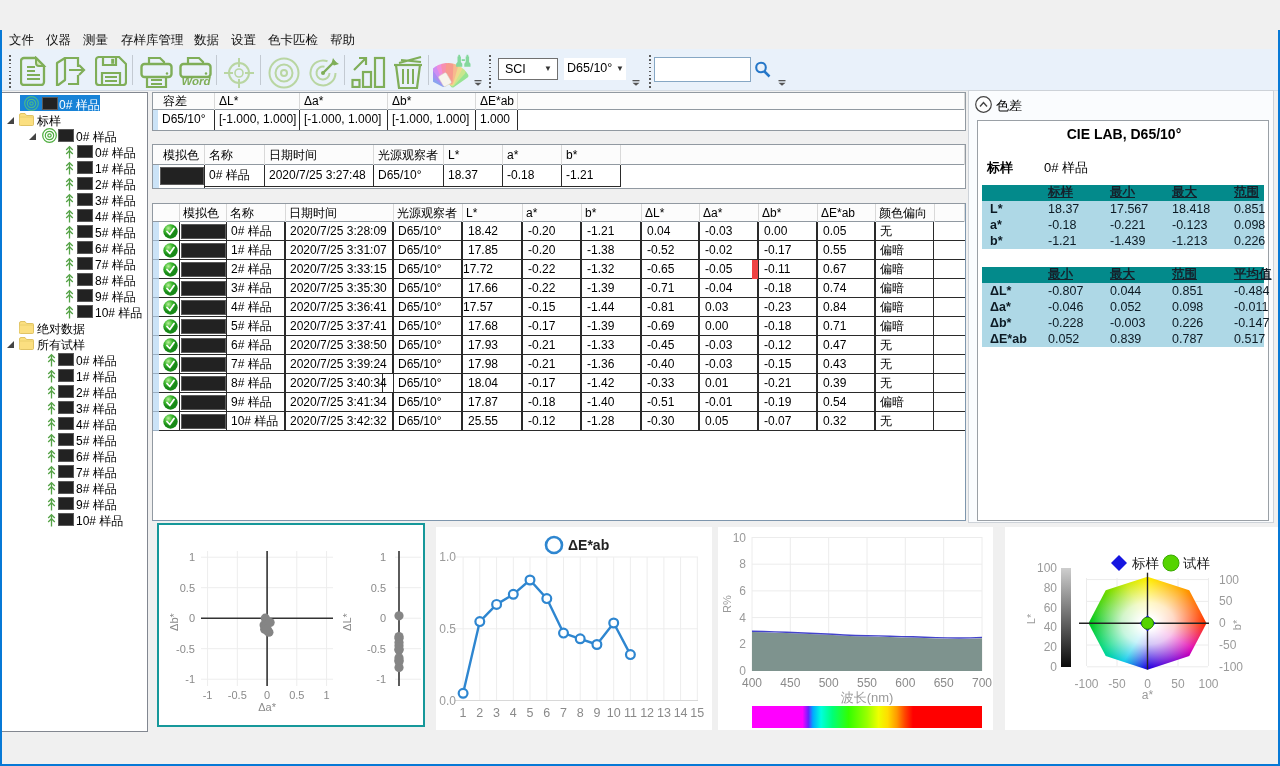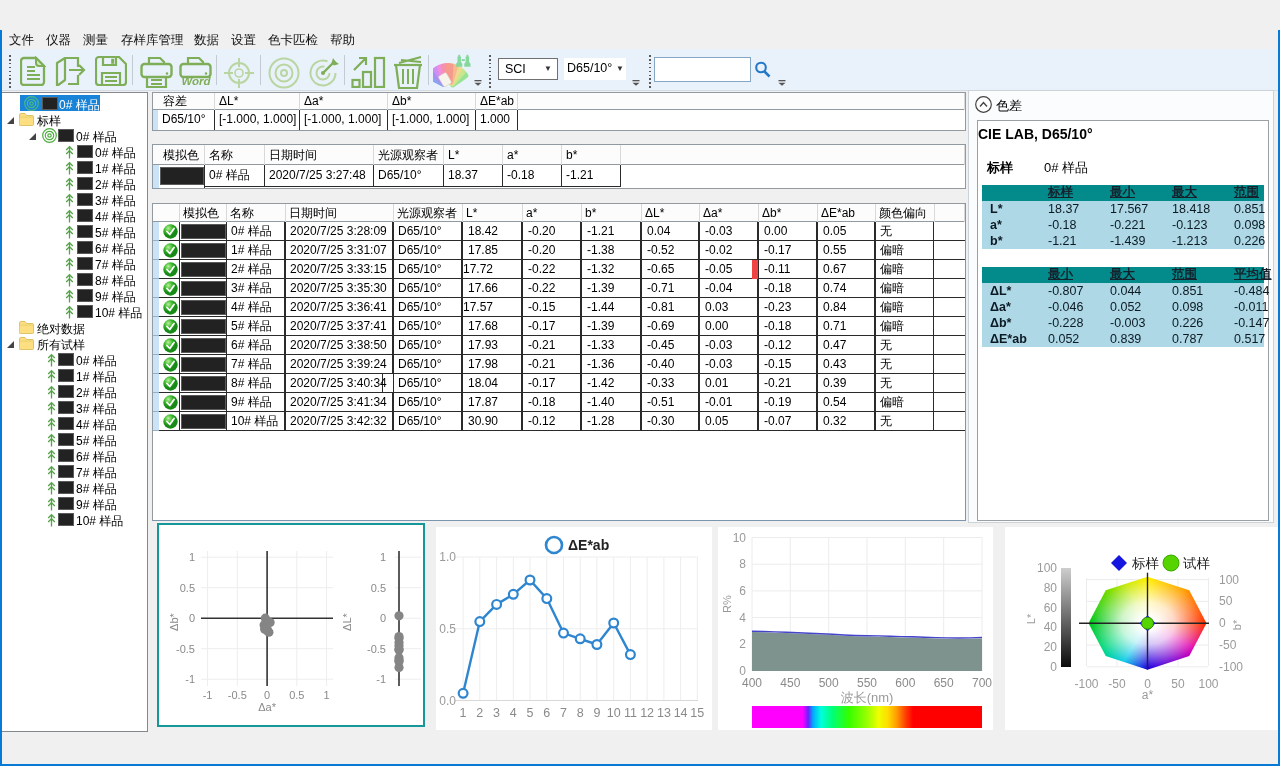--- a/index.html
+++ b/index.html
@@ -723,37 +723,37 @@
         </defs>
 <circle cx="7.5" cy="7.5" r="7.2" fill="url(#gb)"></circle>
 <path d="M4 7.5 L6.8 10.5 L11 4.5" fill="none" stroke="#fff" stroke-width="1.8" stroke-linecap="round" stroke-linejoin="round"></path>
       </svg>
 <div class="abs" style="left:26px;top:208px;width:1px;height:19px;background:#2a2a2a"></div>
 <div class="abs swatch" style="left:28px;top:210px;width:45px;height:15px"></div>
 <div class="abs" style="left:6px;top:208px;width:806px;height:19px;border-bottom:1px solid #2a2a2a"></div>
 <div class="abs" style="left:74px;top:208px;width:59px;height:19px;border-right:1px solid #2a2a2a;border-left:1px solid #2a2a2a;margin-left:-1px;font-size:12px;line-height:18px;padding-left:4px;white-space:nowrap">10# 样品</div>
 <div class="abs" style="left:133px;top:208px;width:108px;height:19px;border-right:1px solid #2a2a2a;border-left:1px solid #2a2a2a;margin-left:-1px;font-size:12px;line-height:18px;padding-left:4px;white-space:nowrap">2020/7/25 3:42:32</div>
 <div class="abs" style="left:241px;top:208px;width:69px;height:19px;border-right:1px solid #2a2a2a;border-left:1px solid #2a2a2a;margin-left:-1px;font-size:12px;line-height:18px;padding-left:4px;white-space:nowrap">D65/10°</div>
-<div class="abs" style="left:310px;top:208px;width:60px;height:19px;border-right:1px solid #2a2a2a;border-left:1px solid #2a2a2a;margin-left:-1px;font-size:12px;line-height:18px;padding-left:5px;white-space:nowrap">30.90</div>
+<div class="abs" style="left:310px;top:208px;width:60px;height:19px;border-right:1px solid #2a2a2a;border-left:1px solid #2a2a2a;margin-left:-1px;font-size:12px;line-height:18px;padding-left:5px;white-space:nowrap">25.55</div>
 <div class="abs" style="left:370px;top:208px;width:59px;height:19px;border-right:1px solid #2a2a2a;border-left:1px solid #2a2a2a;margin-left:-1px;font-size:12px;line-height:18px;padding-left:5px;white-space:nowrap">-0.12</div>
 <div class="abs" style="left:429px;top:208px;width:60px;height:19px;border-right:1px solid #2a2a2a;border-left:1px solid #2a2a2a;margin-left:-1px;font-size:12px;line-height:18px;padding-left:5px;white-space:nowrap">-1.28</div>
 <div class="abs" style="left:489px;top:208px;width:58px;height:19px;border-right:1px solid #2a2a2a;border-left:1px solid #2a2a2a;margin-left:-1px;font-size:12px;line-height:18px;padding-left:5px;white-space:nowrap">-0.30</div>
 <div class="abs" style="left:547px;top:208px;width:59px;height:19px;border-right:1px solid #2a2a2a;border-left:1px solid #2a2a2a;margin-left:-1px;font-size:12px;line-height:18px;padding-left:5px;white-space:nowrap">0.05</div>
 <div class="abs" style="left:606px;top:208px;width:59px;height:19px;border-right:1px solid #2a2a2a;border-left:1px solid #2a2a2a;margin-left:-1px;font-size:12px;line-height:18px;padding-left:5px;white-space:nowrap">-0.07</div>
 <div class="abs" style="left:665px;top:208px;width:58px;height:19px;border-right:1px solid #2a2a2a;border-left:1px solid #2a2a2a;margin-left:-1px;font-size:12px;line-height:18px;padding-left:5px;white-space:nowrap">0.32</div>
 <div class="abs" style="left:723px;top:208px;width:59px;height:19px;border-right:1px solid #2a2a2a;border-left:1px solid #2a2a2a;margin-left:-1px;font-size:12px;line-height:18px;padding-left:4px;white-space:nowrap">无</div>
 </div>
 <div class="panel" style="left:968px;top:90px;width:306px;height:433px;border:1px solid #cdd2d8;background:#fafcfe">
 <svg class="abs" style="left:6px;top:5px" width="17" height="17" viewBox="0 0 17 17">
 <circle cx="8.5" cy="8.5" r="7.8" fill="#fff" stroke="#444" stroke-width="1.2"></circle>
 <path d="M5 10.5 L8.5 6.5 L12 10.5" fill="none" stroke="#444" stroke-width="1.4"></path>
       </svg>
 <div class="abs" style="left:27px;top:6px;font-size:13px;color:#000">色差</div>
 <div class="abs" style="left:8px;top:29px;width:292px;height:401px;background:#fff;border:1px solid #9aa0a6">
-<div class="abs" style="left:0;top:5px;width:292px;text-align:left;font-size:14px;font-weight:bold">CIE LAB, D65/10°</div>
+<div class="abs" style="left:0;top:5px;width:292px;text-align:center;font-size:14px;font-weight:bold">CIE LAB, D65/10°</div>
 <div class="abs" style="left:9px;top:38px;font-size:13px;font-weight:bold">标样</div>
 <div class="abs" style="left:66px;top:38px;font-size:13px">0# 样品</div>
 <div class="abs" style="left:4px;top:64px;width:282px;height:16px;background:#038a8b"></div>
         <div class="abs" style="left:12px;top:64px;width:50px;height:16px;font-size:12.5px;font-weight:bold;line-height:15px;text-decoration:underline;color:#15222c"></div>
         <div class="abs" style="left:70px;top:64px;width:54px;height:16px;font-size:12.5px;font-weight:bold;line-height:15px;text-decoration:underline;color:#15222c">标样</div>
         <div class="abs" style="left:132px;top:64px;width:54px;height:16px;font-size:12.5px;font-weight:bold;line-height:15px;text-decoration:underline;color:#15222c">最小</div>
         <div class="abs" style="left:194px;top:64px;width:54px;height:16px;font-size:12.5px;font-weight:bold;line-height:15px;text-decoration:underline;color:#15222c">最大</div>
         <div class="abs" style="left:256px;top:64px;width:46px;height:16px;font-size:12.5px;font-weight:bold;line-height:15px;text-decoration:underline;color:#15222c">范围</div>
         <div class="abs" style="left:4px;top:80px;width:282px;height:16px;background:#aed8e6"></div>
         <div class="abs" style="left:12px;top:80px;width:50px;font-size:12.5px;line-height:16px;font-weight:bold;color:#0c1a24">L*</div>

